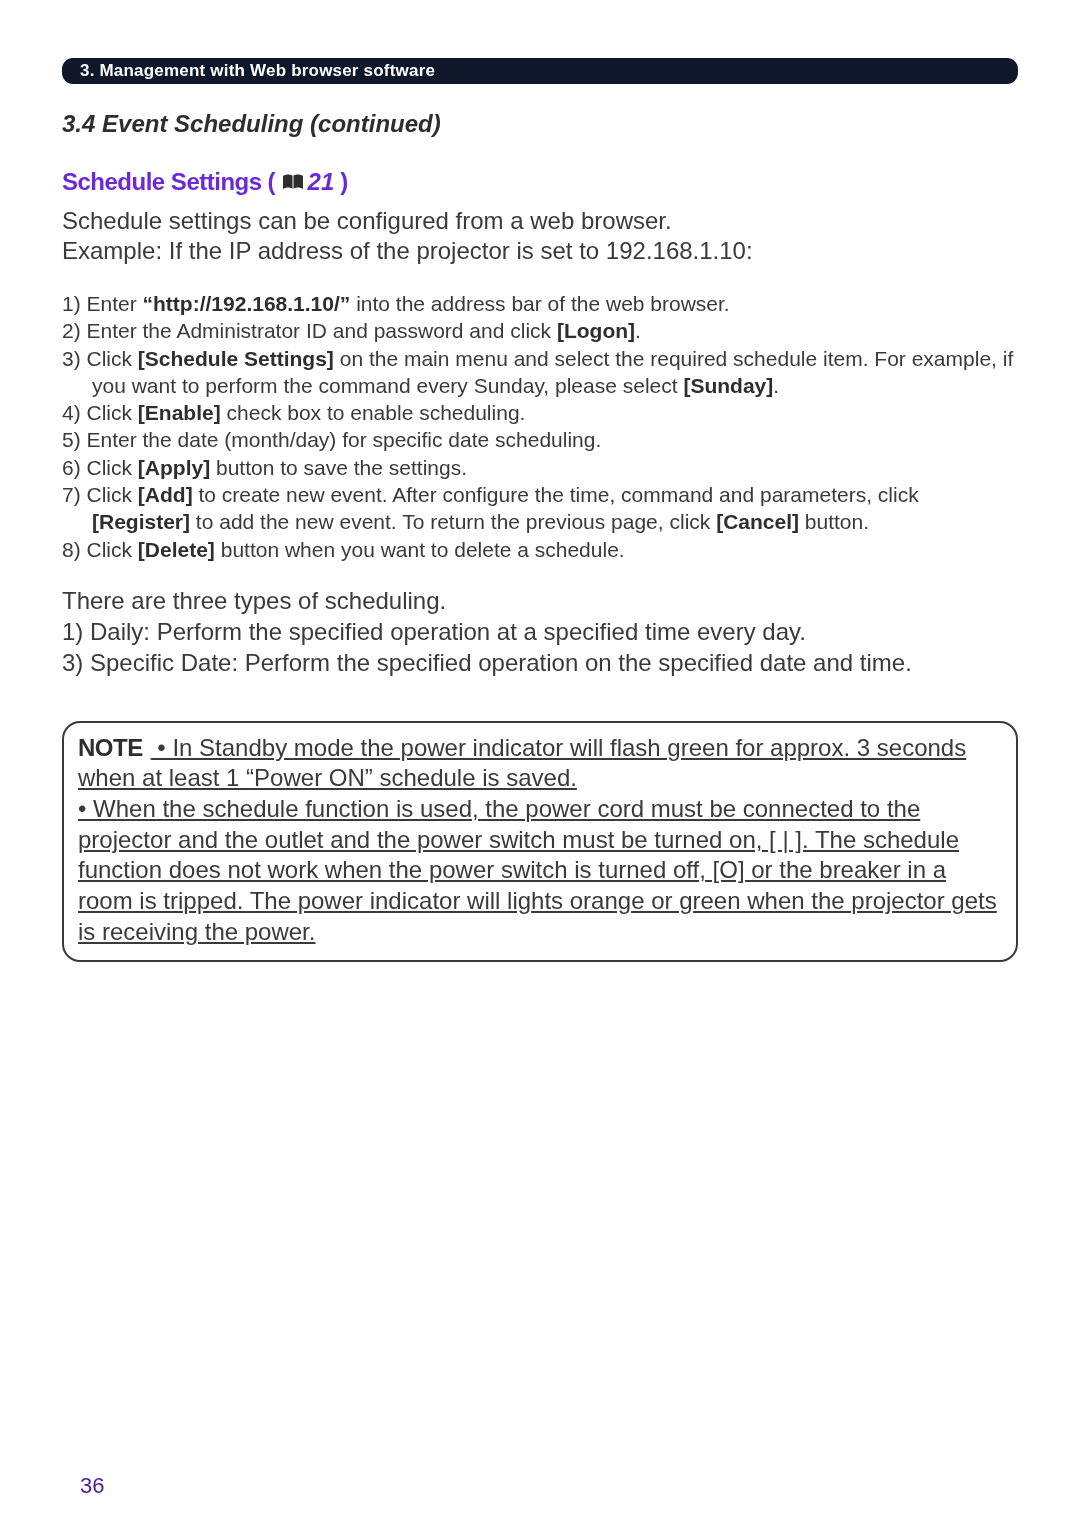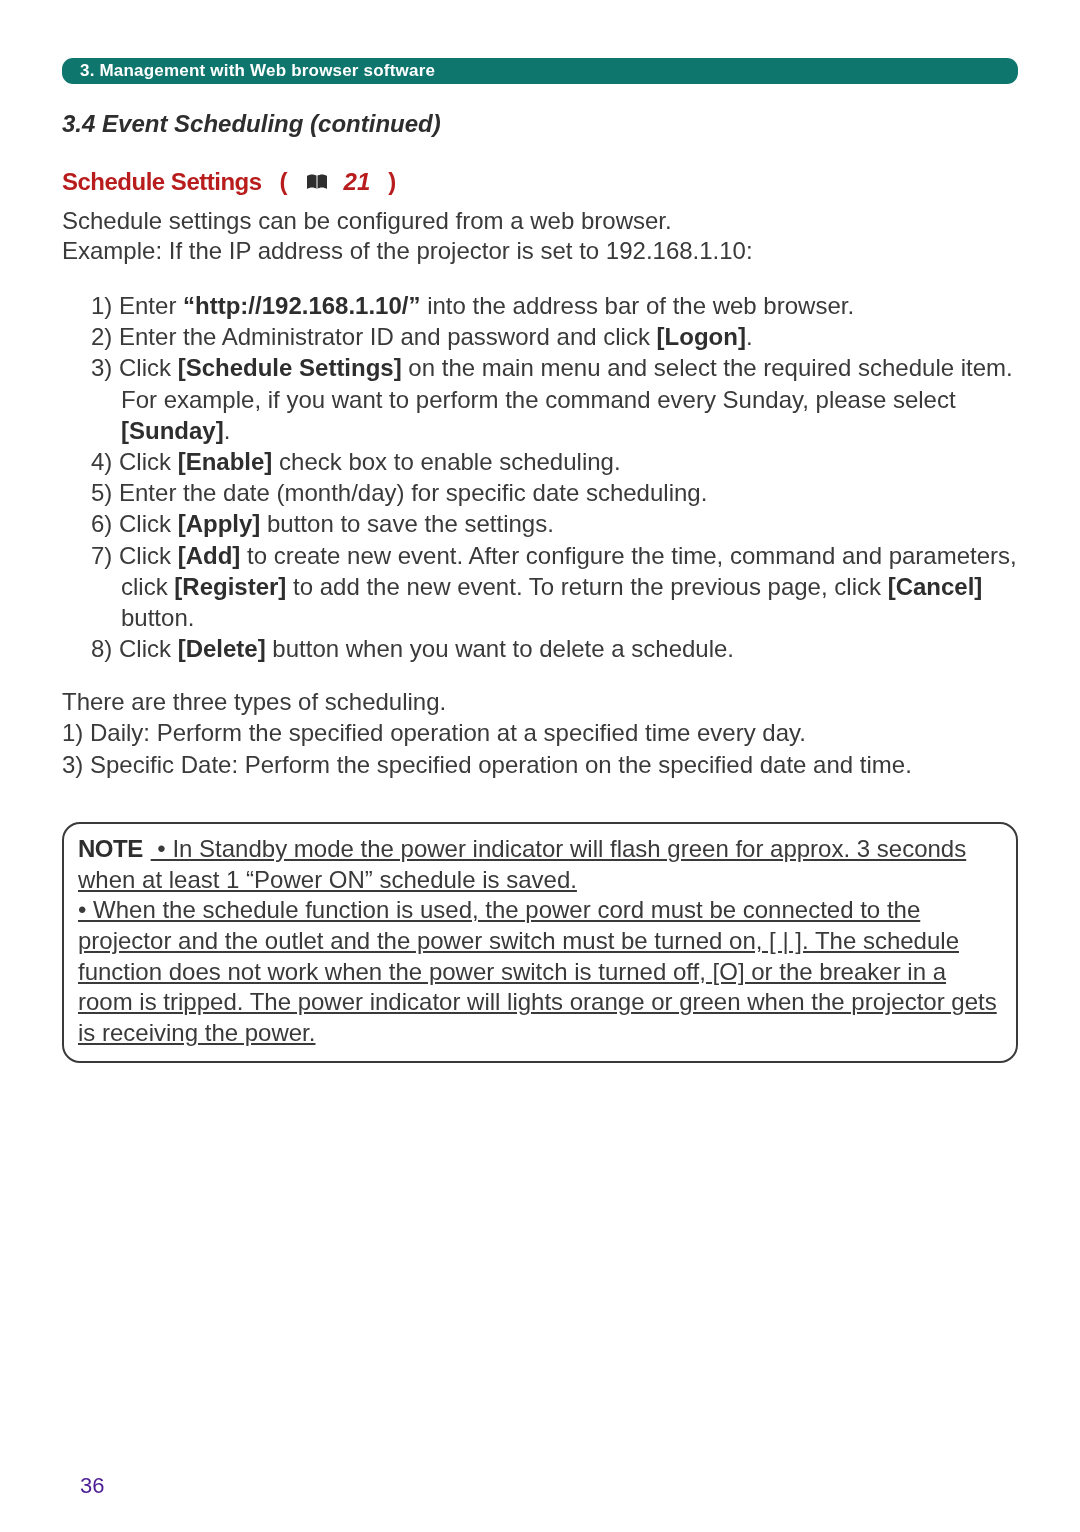--- a/index.html
+++ b/index.html
@@ -7,21 +7,21 @@
   body {
     background: #ffffff;
     font-family: Arial, Helvetica, sans-serif;
     color: #3a3a3a;
     position: relative;
   }
   .page {
     padding: 58px 62px 0 62px;
   }
   .chapter-bar {
-    background: #0f766e;
+    background: #0f172a;
     border-radius: 11px;
     height: 26px;
     display: flex;
     align-items: center;
     padding-left: 18px;
     margin-bottom: 26px;
   }
   .chapter-bar span {
     color: #ffffff;
     font-size: 17px;
@@ -31,25 +31,25 @@
   .section-title {
     font-style: italic;
     font-weight: 700;
     font-size: 24px;
     color: #2e2e2e;
     margin-bottom: 30px;
   }
   .sub-heading {
     font-weight: 800;
     font-size: 24px;
-    color: #b91c1c;
+    color: #6d28d9;
     margin-bottom: 10px;
     display: flex;
     align-items: baseline;
-    gap: 18px;
+    gap: 6px;
   }
   .sub-heading .main { font-weight: 800; letter-spacing: -0.5px; }
   .sub-heading .paren-open,
   .sub-heading .paren-close { font-weight: 800; }
   .sub-heading .book-icon {
     display: inline-block;
     position: relative;
     top: 2px;
   }
   .sub-heading .book-icon svg { display: block; }
@@ -60,24 +60,23 @@
     margin-left: -2px;
     text-align: center;
   }
   .intro {
     font-size: 24px;
     line-height: 1.25;
     margin-bottom: 24px;
   }
   .intro .line { display: block; }
   .steps {
-    font-size: 24px;
+    font-size: 21px;
     line-height: 1.30;
     margin-bottom: 22px;
-    margin-left: 29px;
   }
   .step { display: block; padding-left: 30px; text-indent: -30px; }
   .steps b { font-weight: 700; color: #2e2e2e; }
   .types-intro {
     font-size: 24px;
     line-height: 1.30;
     margin-bottom: 0;
   }
   .types {
     font-size: 24px;

